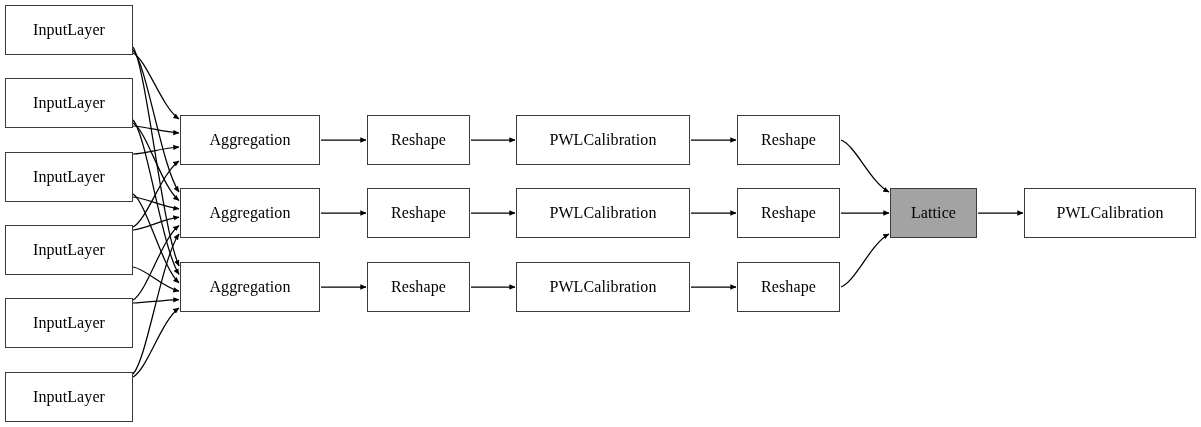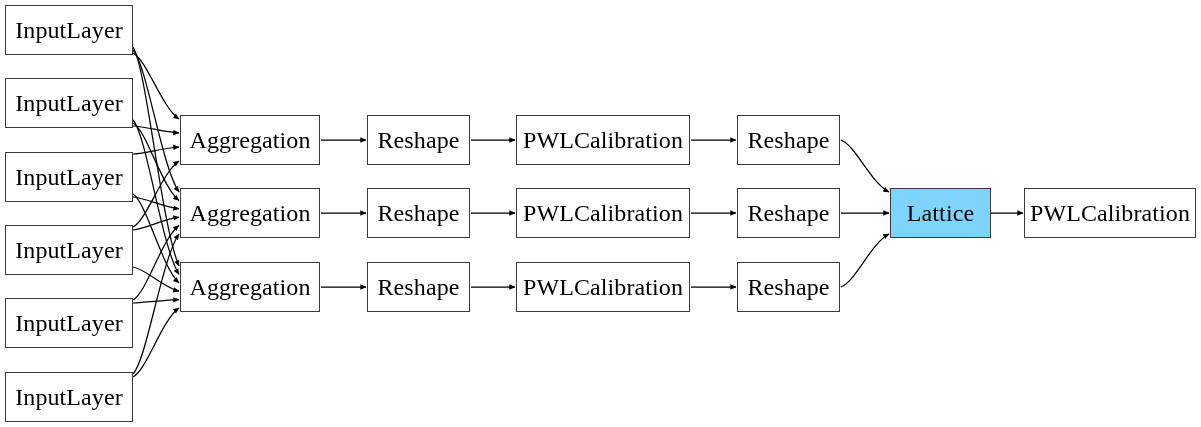--- a/index.html
+++ b/index.html
@@ -25,21 +25,21 @@
   }
   .node {
     position: absolute;
     box-sizing: border-box;
     border: 1.4px solid #3a3a3a;
     background: #ffffff;
     display: flex;
     align-items: center;
     justify-content: center;
     color: #000000;
-    font-size: 24px;
+    font-size: 16px;
     line-height: 1;
     white-space: nowrap;
     letter-spacing: 0.1px;
   }
   .node .lbl {
     display: block;
     transform: translateY(-0.5px);
   }
 </style>
 </head>
@@ -130,20 +130,20 @@
       </div>
       <div class="node" style="left: 737px; top: 115px; width: 103px; height: 50px; border-color: rgb(58, 58, 58); background: rgb(255, 255, 255); color: rgb(0, 0, 0);">
         <span class="lbl">Reshape</span>
       </div>
       <div class="node" style="left: 737px; top: 188px; width: 103px; height: 50px; border-color: rgb(58, 58, 58); background: rgb(255, 255, 255); color: rgb(0, 0, 0);">
         <span class="lbl">Reshape</span>
       </div>
       <div class="node" style="left: 737px; top: 262px; width: 103px; height: 50px; border-color: rgb(58, 58, 58); background: rgb(255, 255, 255); color: rgb(0, 0, 0);">
         <span class="lbl">Reshape</span>
       </div>
-      <div class="node" style="left: 890px; top: 188px; width: 101px; height: 50px; border-color: rgb(58, 58, 58); background: #7dd3fc; color: rgb(0, 0, 0);">
+      <div class="node" style="left: 890px; top: 188px; width: 87px; height: 50px; border-color: rgb(58, 58, 58); background: #a3a3a3; color: rgb(0, 0, 0);">
         <span class="lbl">Lattice</span>
       </div>
       <div class="node" style="left: 1024px; top: 188px; width: 172px; height: 50px; border-color: rgb(58, 58, 58); background: rgb(255, 255, 255); color: rgb(0, 0, 0);">
         <span class="lbl">PWLCalibration</span>
       </div>
     </div>
 </div>
 
 </body></html>

